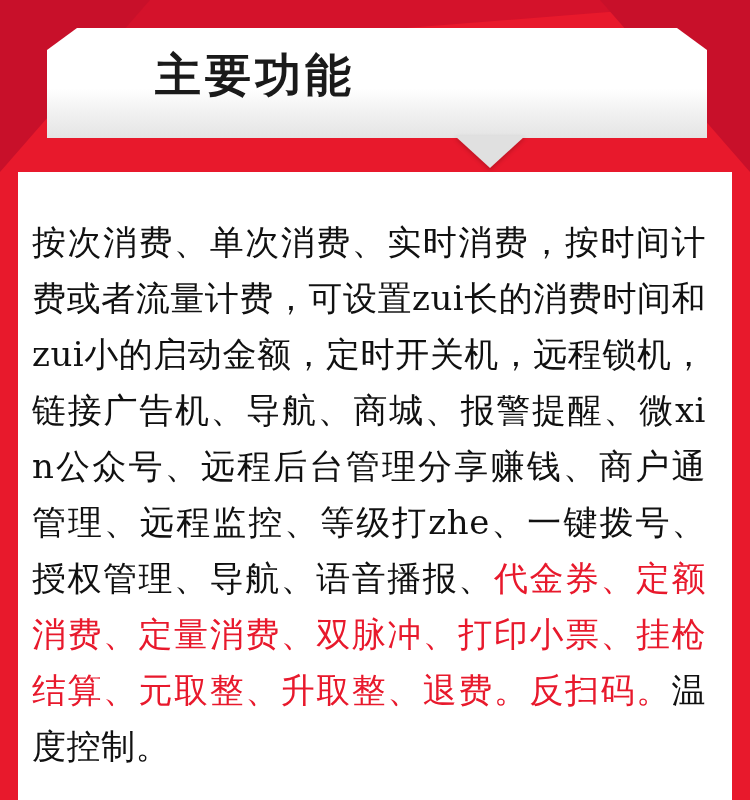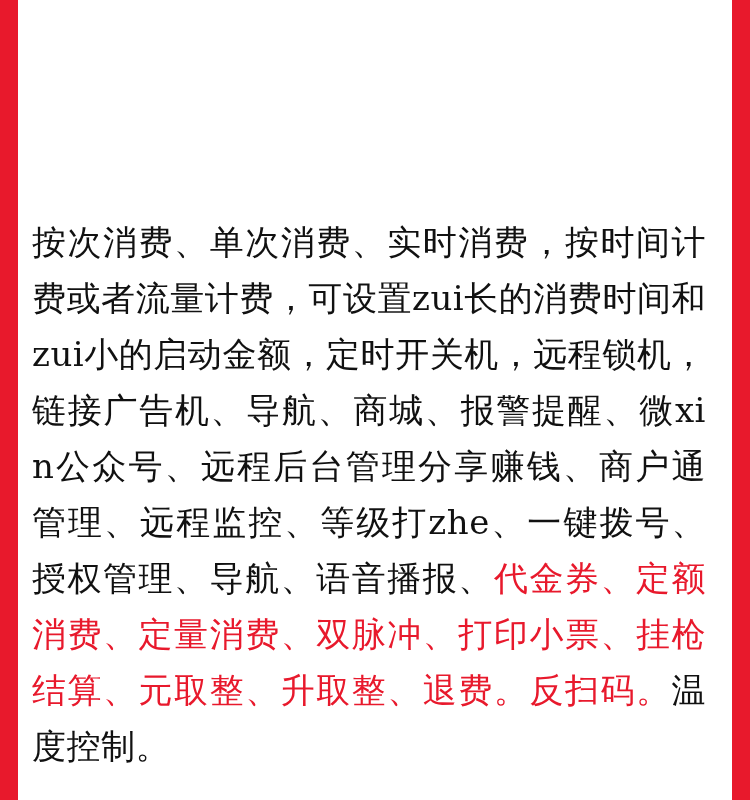--- a/index.html
+++ b/index.html
@@ -131,18 +131,26 @@
   }
 </style>
 </head>
 <body>
 
 <div class="page">
 
   <div class="frame-left"></div>
   <div class="frame-right"></div>
 
+  <div class="banner">
+    <div class="banner-shade-tl"></div>
+    <div class="banner-dark-left"></div>
+    <div class="banner-dark-right"></div>
+    <div class="ribbon"></div>
+    <div class="ribbon-tail"></div>
+    <div class="ribbon-title">主要功能</div>
+  </div>
 
   <div class="body-wrap">
     <p class="paragraph"><span>按次消费、单次消费、实时消费，按时间计费或者流量计费，可设置zui长的消费时间和zui小的启动金额，定时开关机，远程锁机，链接广告机、导航、商城、报警提醒、微xin公众号、远程后台管理分享赚钱、商户通管理、远程监控、等级打zhe、一键拨号、授权管理、导航、语音播报、</span><span class="red-text">代金券、定额消费、定量消费、双脉冲、打印小票、挂枪结算、元取整、升取整、退费。</span><span class="red-text">反扫码。</span><span>温度控制。</span></p>
   </div>
 
 </div>
 
 </body></html>

